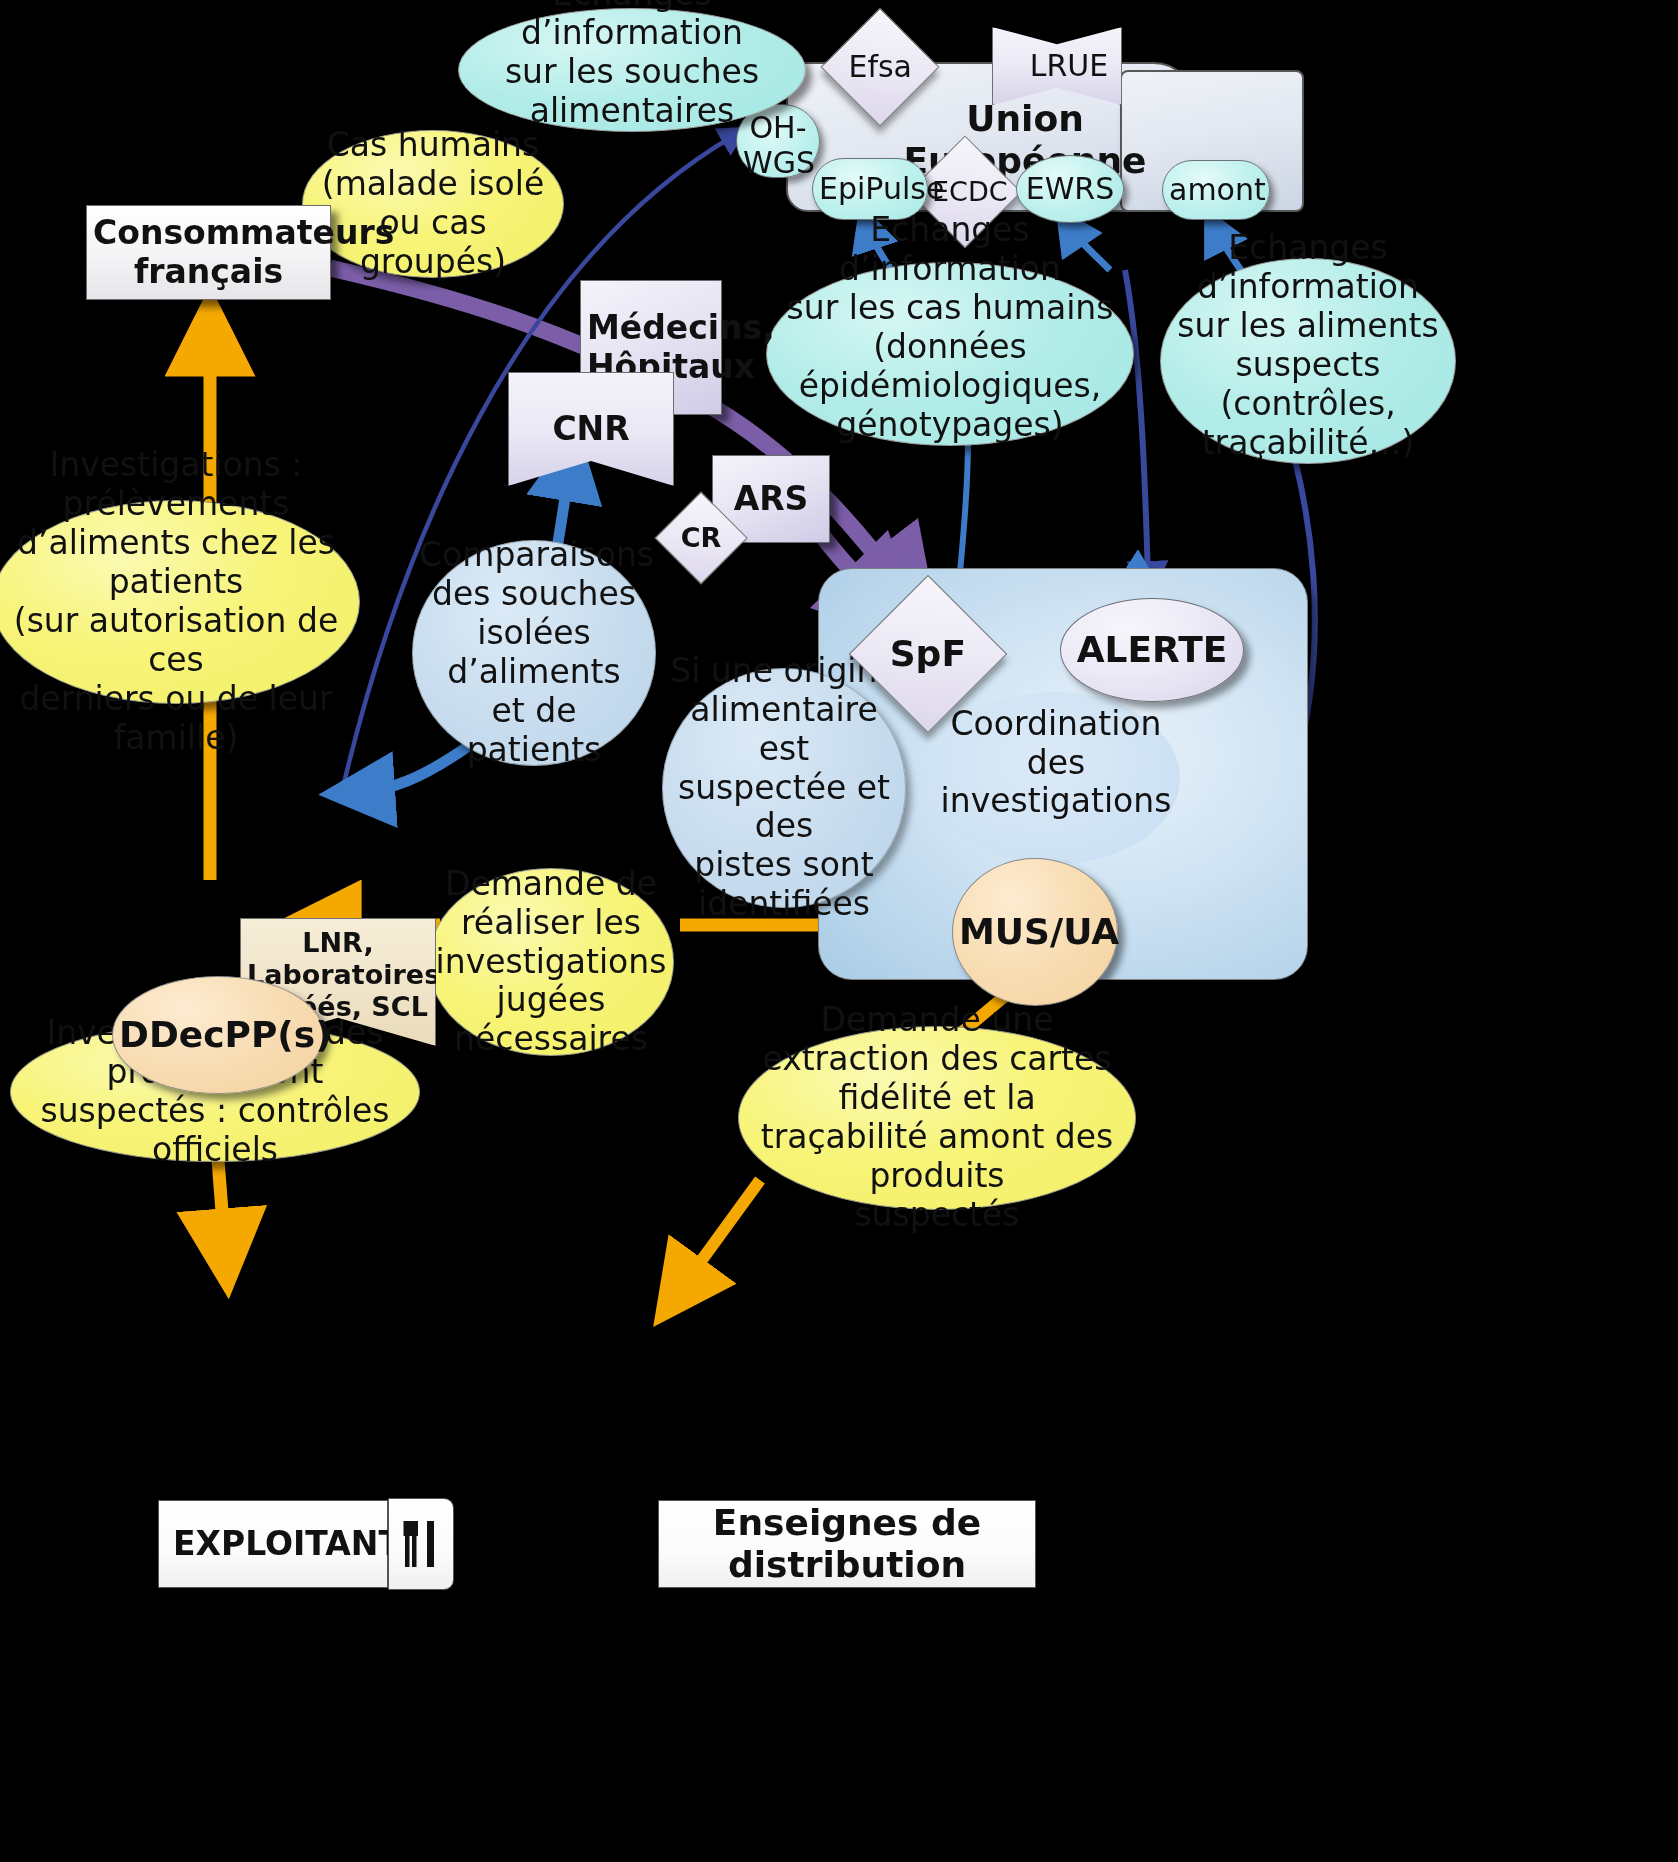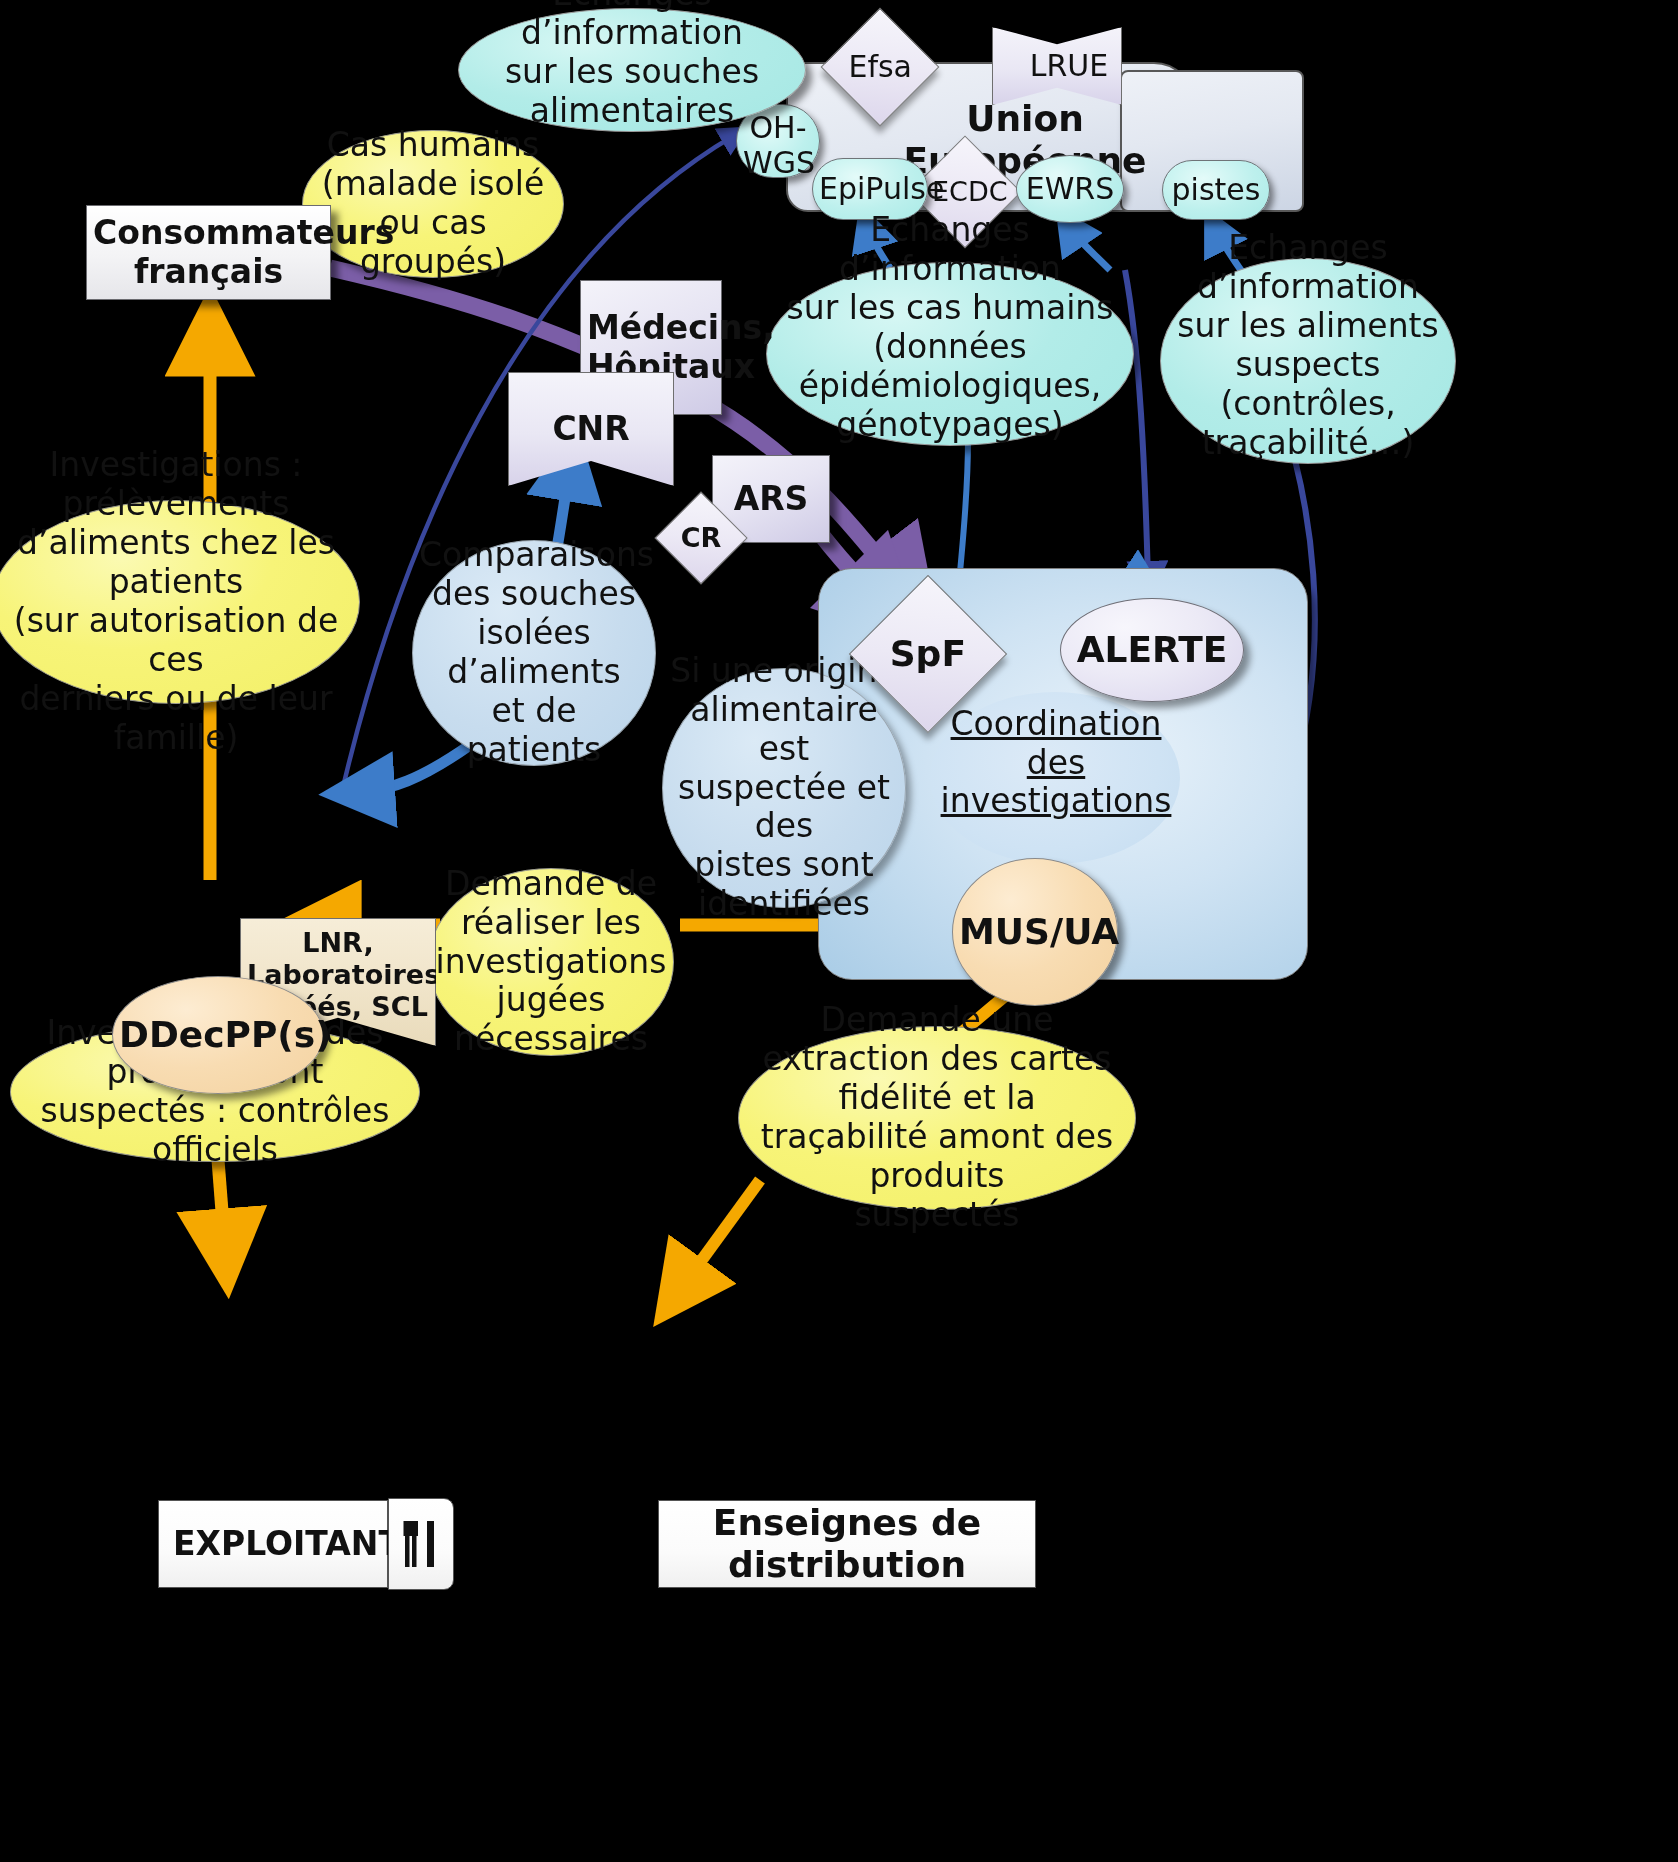--- a/index.html
+++ b/index.html
@@ -197,21 +197,21 @@
 
   <div class="node pill-cyan" style="left:812px;top:158px;width:116px;height:62px;">
     <span class="t18">EpiPulse</span>
   </div>
 
   <div class="node pill-cyan" style="left:1016px;top:155px;width:108px;height:68px;border-radius:50%;">
     <span class="t18">EWRS</span>
   </div>
 
   <div class="node pill-cyan" style="left:1162px;top:160px;width:108px;height:60px;">
-    <span class="t18">pistes</span>
+    <span class="t18">amont</span>
   </div>
 
   <div class="node ell-cyan" style="left:458px;top:8px;width:348px;height:124px;">
     <span class="t20" style="white-space:pre-line;">Echanges d’information
 sur les souches alimentaires</span>
   </div>
 
   <div class="node ell-cyan" style="left:766px;top:262px;width:368px;height:184px;">
     <span class="t20" style="white-space:pre-line;">Echanges d’information
 sur les cas humains
@@ -257,21 +257,21 @@
 extraction des cartes fidélité et la
 traçabilité amont des produits
 suspectés</span>
   </div>
 
   <div class="node" style="left:818px;top:568px;width:490px;height:412px;border-radius:34px;
               background:radial-gradient(ellipse at 60% 45%, #e8f2fa 0%, #cfe3f3 45%, #a9ccE6 100%);
               border:1.6px solid #7f7f7f;box-shadow:8px 8px 9px rgba(0,0,0,.45);"></div>
   <div class="node" style="left:930px;top:692px;width:250px;height:172px;border-radius:50%;
               background:radial-gradient(ellipse at 45% 40%, #dceaf7 0%, #cfe3f4 60%, #c4dcf0 100%);"></div>
-  <div class="node" style="left:918px;top:718px;width:276px;height:90px;text-decoration:underline;">
+  <div class="node" style="left:918px;top:718px;width:276px;height:90px;">
     <span class="t20" style="white-space:pre-line;">Coordination des
 investigations</span>
   </div>
 
   <div class="node" style="left:662px;top:668px;width:244px;height:240px;border-radius:50%;
               background:radial-gradient(ellipse at 38% 30%, #dbeaf6 0%, #c7dcee 55%, #bad4ea 100%);
               border:1.4px solid #9aa6b0;box-shadow:5px 6px 7px rgba(0,0,0,.35);">
     <span class="t20" style="white-space:pre-line;">Si une origine
 alimentaire est
 suspectée et des

